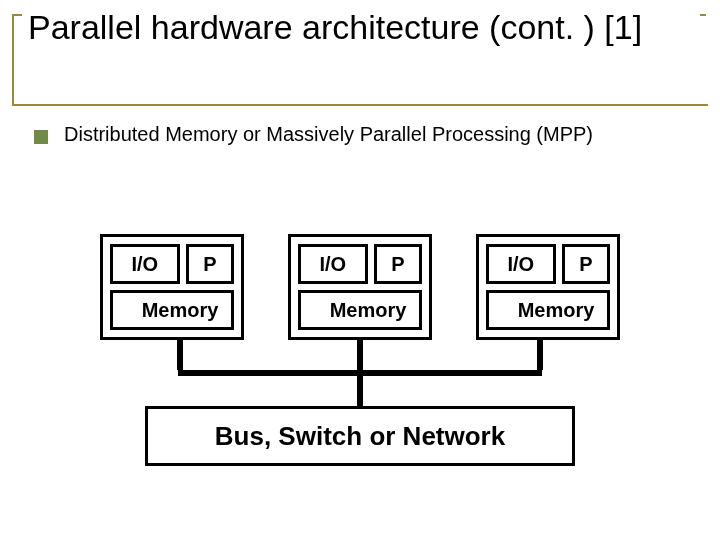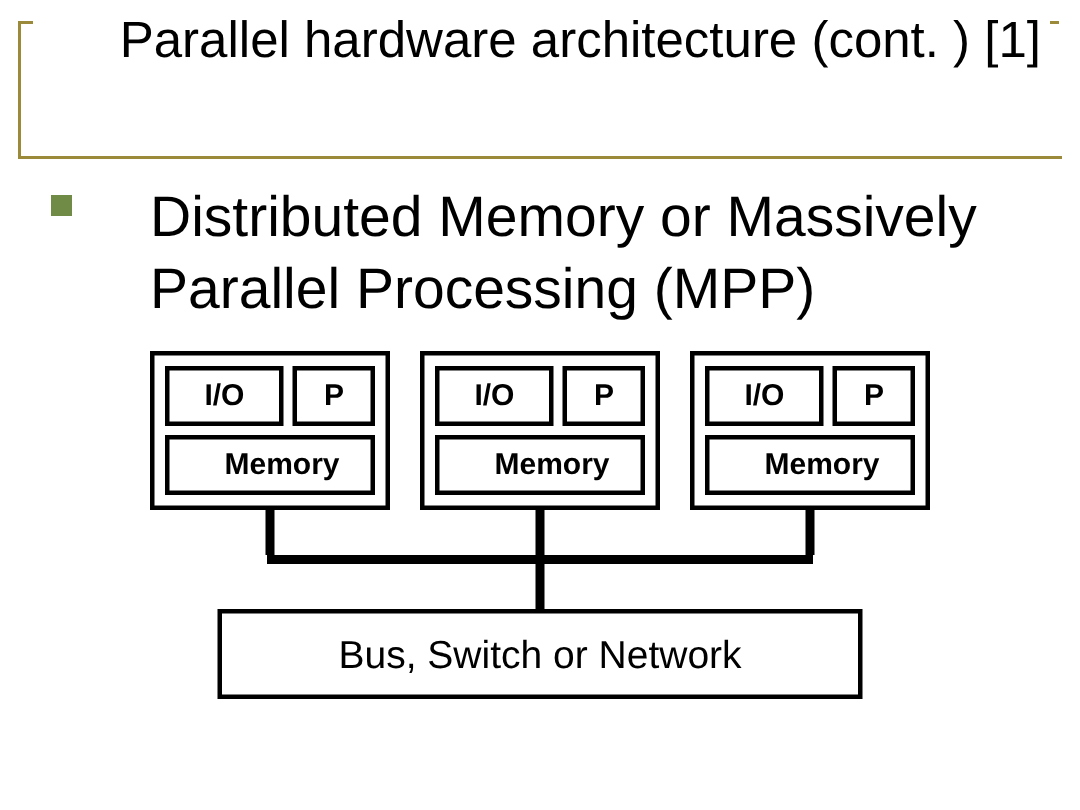--- a/index.html
+++ b/index.html
@@ -34,65 +34,63 @@
     position: absolute;
     top: 4px;
     left: 22px;
     right: 20px;
     background: #fff;
     padding: 2px 6px 0 6px;
     font-size: 34px;
     line-height: 1.25;
     color: #000;
     font-weight: 400;
-    text-align: right;
   }
   .body {
     position: absolute;
     top: 122px;
     left: 34px;
     right: 40px;
   }
   .bullet-row {
     display: flex;
     align-items: flex-start;
     gap: 16px;
   }
   .bullet-icon {
     width: 14px;
     height: 14px;
     background: #6f8b45;
     margin-top: 8px;
     flex: none;
   }
   .bullet-text {
-    font-size: 38px;
+    font-size: 20px;
     line-height: 1.25;
     color: #000;
-    margin-left: 36px;
   }
   .diagram {
     position: absolute;
     top: 234px;
     left: 100px;
     width: 520px;
   }
   .nodes {
     display: flex;
     justify-content: space-between;
     gap: 18px;
   }
   .node {
     border: 3px solid #000;
     padding: 7px;
     background: #fff;
     display: flex;
     flex-direction: column;
     gap: 6px;
-    width: 160px;
+    width: 144px;
   }
   .top-row {
     display: flex;
     gap: 6px;
   }
   .minibox {
     border: 3px solid #000;
     display: flex;
     align-items: center;
     justify-content: center;
@@ -134,21 +132,21 @@
   }
   .bus-box {
     border: 3px solid #000;
     width: 430px;
     height: 60px;
     margin: 0 auto;
     display: flex;
     align-items: center;
     justify-content: center;
     font-family: "Arial Black", Arial, sans-serif;
-    font-weight: 400;
+    font-weight: 700;
     font-size: 26px;
     color: #000;
     background: #fff;
   }
 </style>
 </head>
 <body>
 
 <div class="title-rule"></div>
 <h1 class="title">Parallel hardware architecture (cont. ) [1]</h1>

